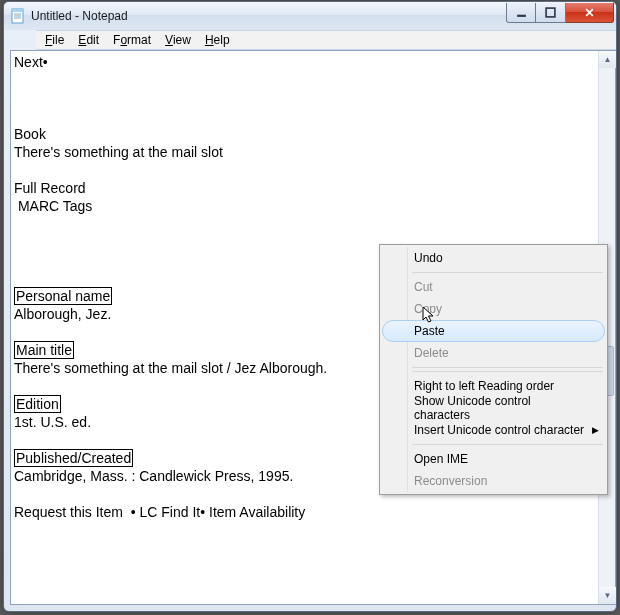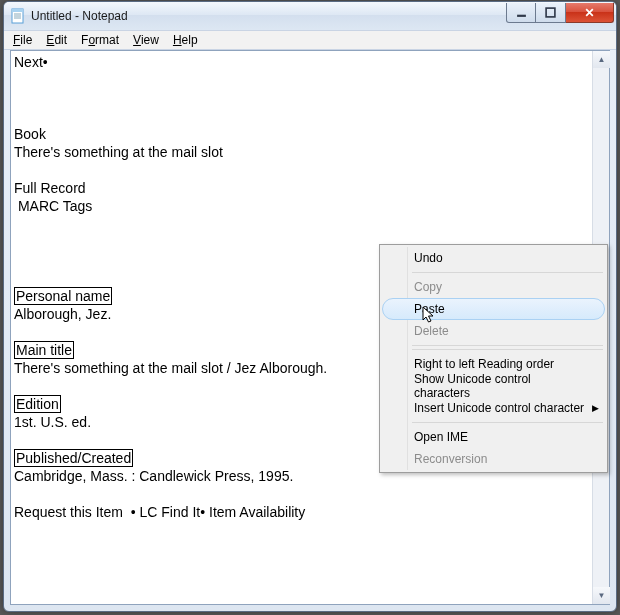--- a/index.html
+++ b/index.html
@@ -63,31 +63,32 @@
 
   .menubar {
     height: 20px;
     background: #f2f2f2;
     border-top: 1px solid #c9d4e4;
     border-bottom: 1px solid #c9d4e4;
     display: flex;
     align-items: stretch;
     padding: 0 2px;
     font-size: 12px;
+    margin-left: 32px;
   }
   .menu-item {
     padding: 2px 7px 2px 7px;
     color: #000;
     cursor: default;
   }
   .menu-item .ul { text-decoration: underline; }
 
   .client-wrap {
     flex: 1;
-    margin: 0 6px 6px 6px;
+    margin: 0 0 6px 6px;
     border: 1px solid #8fa3bd;
     background: #fff;
     position: relative;
     display: flex;
   }
   .text-area {
     flex: 1;
     padding: 2px 3px;
     font-family: Arial, sans-serif;
     font-size: 14px;
@@ -261,20 +262,23 @@
   </div>
 </div>
 
 <div class="context-menu">
   <div class="gutter"></div>
   <div class="cm-item">
       <span>Undo</span>
     </div>
   <div class="cm-sep"></div>
   <div class="cm-item disabled">
+      <span>Cut</span>
+    </div>
+  <div class="cm-item disabled">
       <span>Copy</span>
     </div>
   <div class="cm-item hover">
       <span>Paste</span>
     </div>
   <div class="cm-item disabled">
       <span>Delete</span>
     </div>
   <div class="cm-sep"></div>
   <div class="cm-sep"></div>

